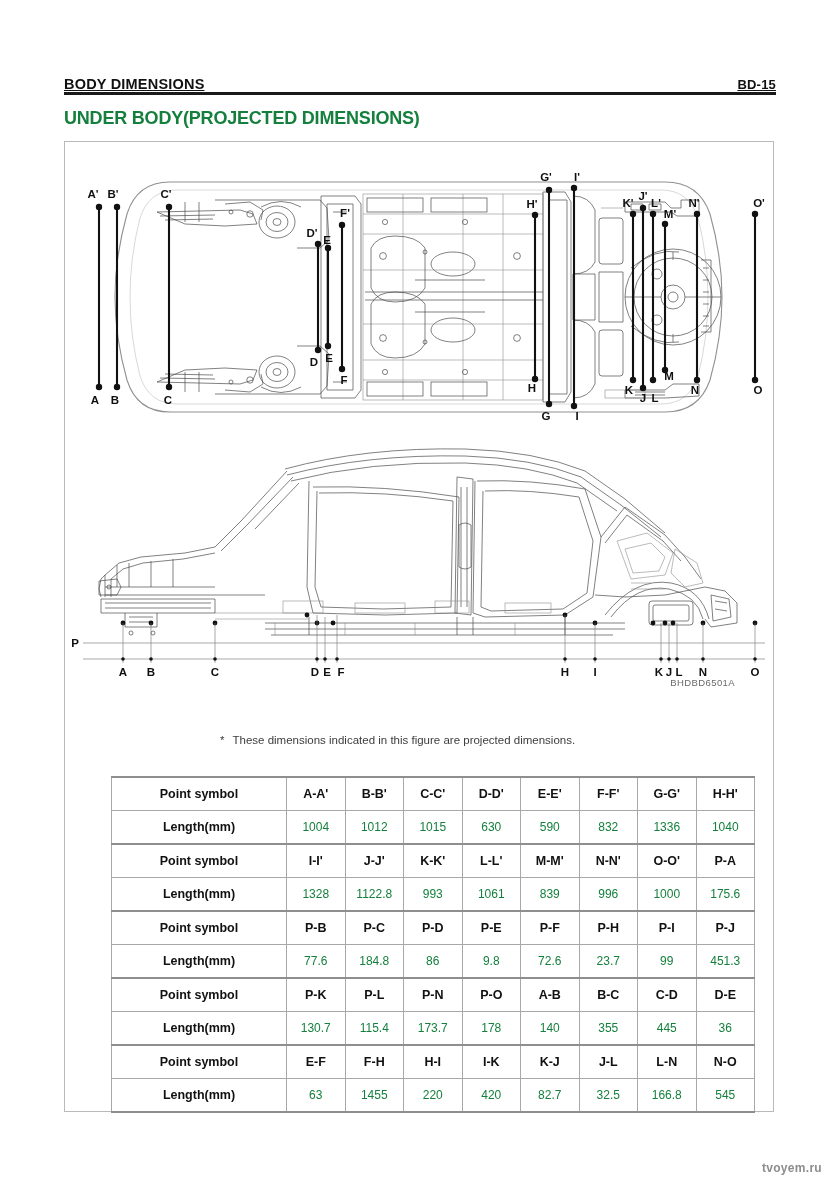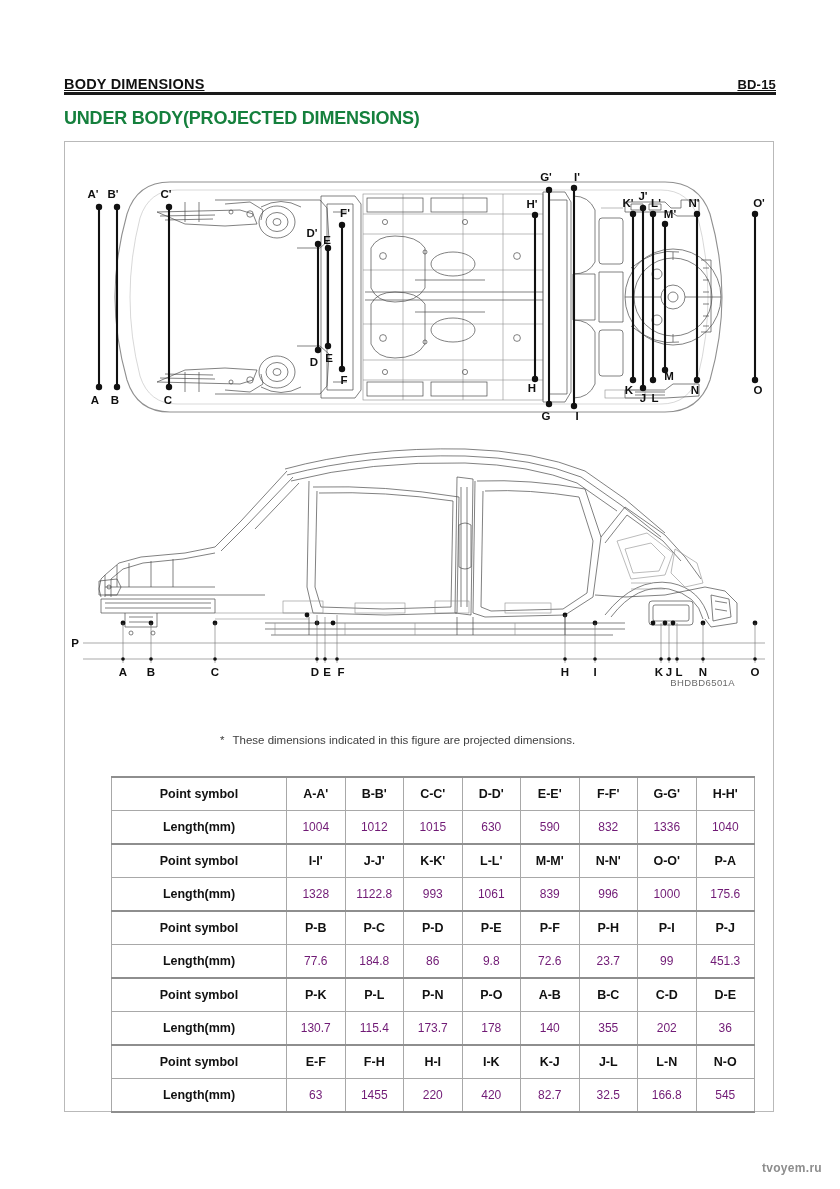--- a/index.html
+++ b/index.html
@@ -139,21 +139,21 @@
     color: #111;
     margin-top: 8px;
   }
   table.dim-table td.sym {
     font-weight: bold;
     font-size: 12.5px;
     color: #111;
   }
   table.dim-table td.val {
     font-weight: normal;
-    color: #701a75;
+    color: #15803d;
   }
   table.dim-table tr.group-start td {
     border-top: 2px solid #8e8e8e;
   }
   table.dim-table tr:first-child td {
     border-top: 2px solid #8e8e8e;
   }
   table.dim-table tr.last-row td {
     border-bottom: 2px solid #8e8e8e;
   }
@@ -687,21 +687,21 @@
             <td class="sym">D-E</td>
           </tr>
           <tr>
             <td class="label-cell">Length(mm)</td>
             <td class="val">130.7</td>
             <td class="val">115.4</td>
             <td class="val">173.7</td>
             <td class="val">178</td>
             <td class="val">140</td>
             <td class="val">355</td>
-            <td class="val">202</td>
+            <td class="val">445</td>
             <td class="val">36</td>
           </tr>
           <tr class="group-start">
             <td class="label-cell">Point symbol</td>
             <td class="sym">E-F</td>
             <td class="sym">F-H</td>
             <td class="sym">H-I</td>
             <td class="sym">I-K</td>
             <td class="sym">K-J</td>
             <td class="sym">J-L</td>

